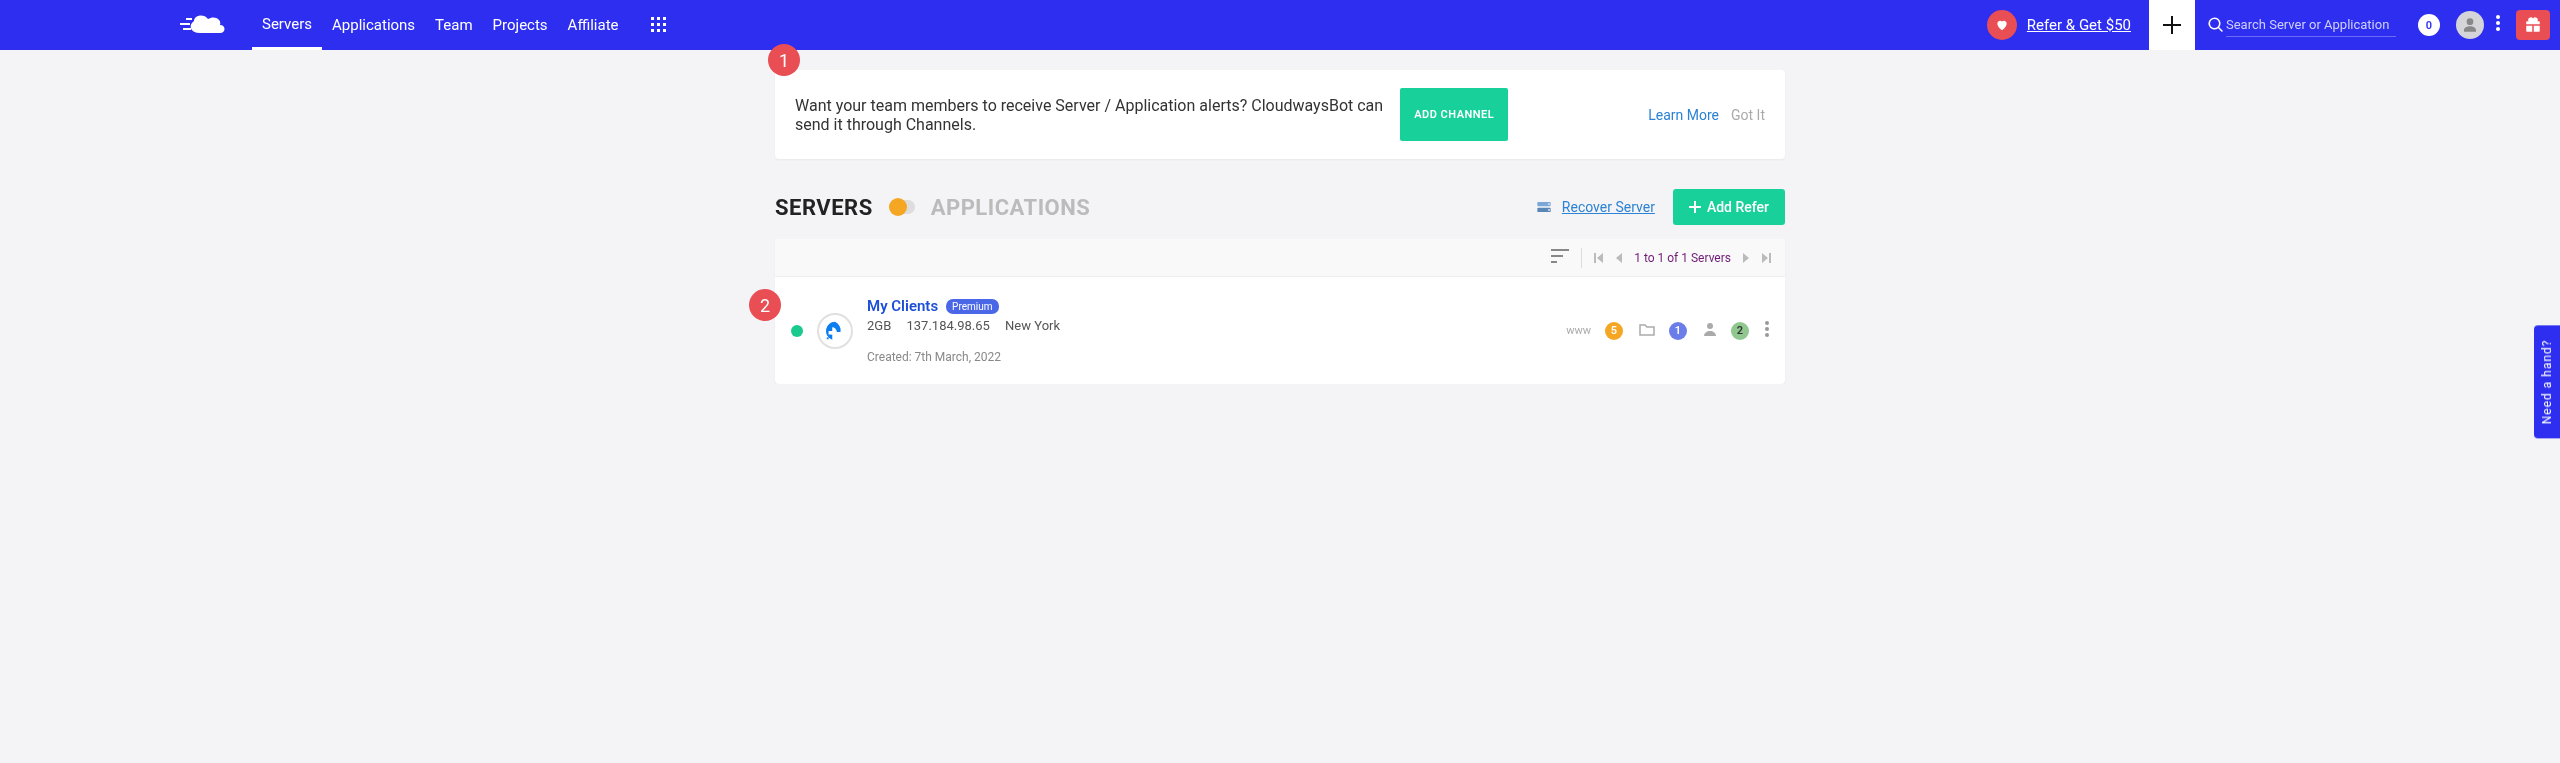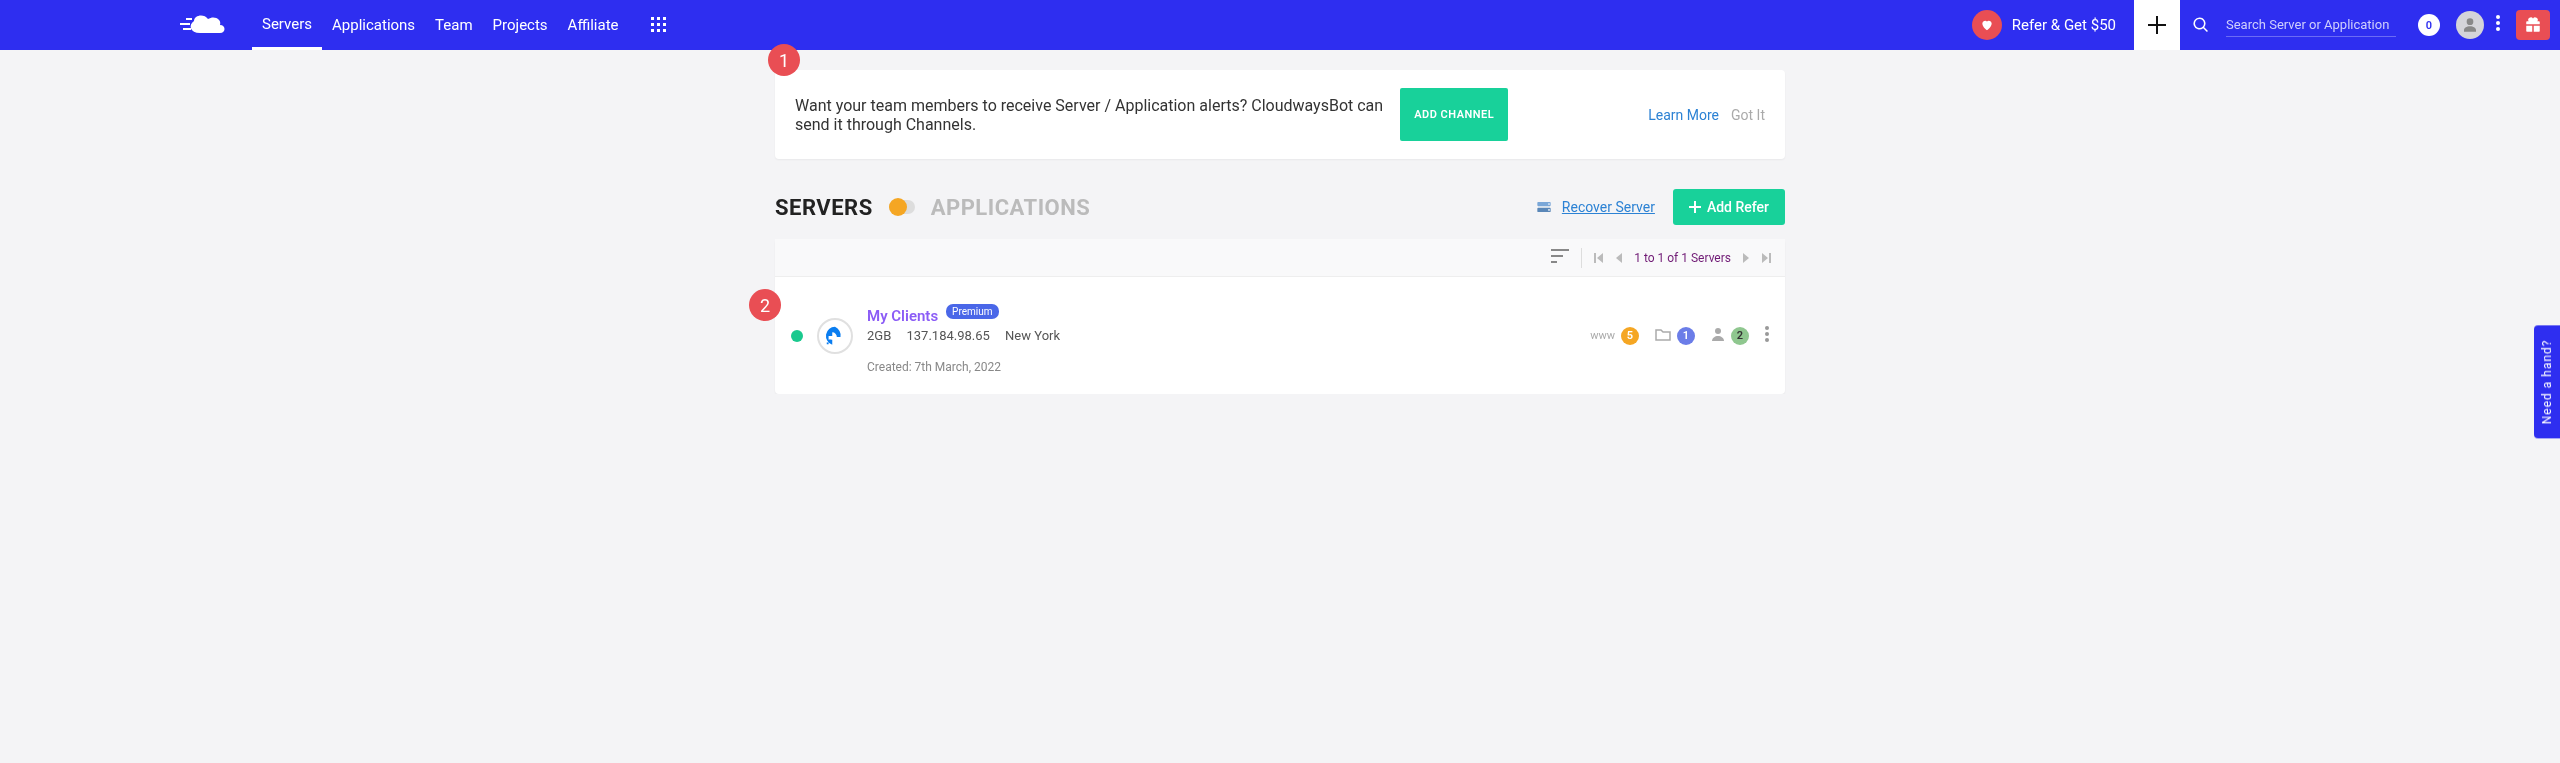--- a/index.html
+++ b/index.html
@@ -34,38 +34,38 @@
 
 .apps-grid { margin-left: 22px; display: flex; align-items: center; cursor: pointer; }
 .apps-grid svg { width: 16px; height: 16px; }
 
 .header-right {
   margin-left: auto;
   display: flex; align-items: center; height: 100%;
 }
 .refer {
   display: flex; align-items: center; gap: 10px;
-  padding: 0 18px; height: 100%;
+  padding: 0 18px; height: 100%; text-decoration: underline;
 }
 .heart-circle {
   width: 30px; height: 30px; border-radius: 50%;
   background: #e94e54;
   display: flex; align-items: center; justify-content: center;
 }
 .refer-text { font-size: 15px; color: #fff; }
 
 .plus-block {
   background: #fff; width: 46px; height: 100%;
   display: flex; align-items: center; justify-content: center;
   cursor: pointer;
 }
 .plus-block svg { width: 18px; height: 18px; }
 
 .search-block {
-  display: flex; align-items: center; gap: 16px;
+  display: flex; align-items: center; gap: 1px;
   padding: 0 12px;
   justify-content: center;
 }
 .search-block svg { width: 18px; height: 18px; fill: #fff; }
 .search-input {
   background: transparent; border: none; border-bottom: 1px solid #6b6bf5;
   color: #fff; font-size: 13px; width: 170px; padding: 4px 0;
   outline: none;
 }
 .search-input::placeholder { color: #cfcffc; }
@@ -161,30 +161,30 @@
   display: flex; align-items: center; padding: 20px 16px; position: relative;
 }
 .status-dot { width: 12px; height: 12px; border-radius: 50%; background: #1ac98e; margin-right: 14px; }
 .provider-icon {
   width: 36px; height: 36px; border-radius: 50%; border: 2px solid #e0e0e0;
   display: flex; align-items: center; justify-content: center; margin-right: 14px;
 }
 .provider-icon svg { width: 22px; height: 22px; }
 .server-info { display: flex; flex-direction: column; gap: 3px; }
 .server-name-row { display: flex; align-items: center; gap: 8px; }
-.server-name { font-size: 15px; font-weight: 600; color: #8b5cf6; margin-top: 10px; }
+.server-name { font-size: 15px; font-weight: 600; color: #1d4ed8; }
 .premium-badge {
   background: #4a67e8; color: #fff; font-size: 10px; padding: 2px 6px; border-radius: 7px;
 }
 .server-meta { font-size: 13px; color: #555; }
 .server-meta span { margin-right: 12px; }
 .server-created { font-size: 12px; color: #888; margin-top: 14px; }
 
 .server-stats { margin-left: auto; display: flex; align-items: center; gap: 16px; }
-.stat { display: flex; align-items: center; gap: 6px; font-size: 12px; color: #888; }
+.stat { display: flex; align-items: center; gap: 14px; font-size: 12px; color: #888; }
 .stat-badge {
   min-width: 18px; height: 18px; border-radius: 9px;
   display: flex; align-items: center; justify-content: center;
   font-size: 11px; font-weight: 600; color: #fff;
 }
 .stat-www { color: #aaa; font-size: 11px; }
 .b-orange { background: #f5a623; }
 .b-blue { background: #6b7de8; }
 .b-green { background: #8fc78f; color: #333; }
 .row-menu { cursor: pointer; }

